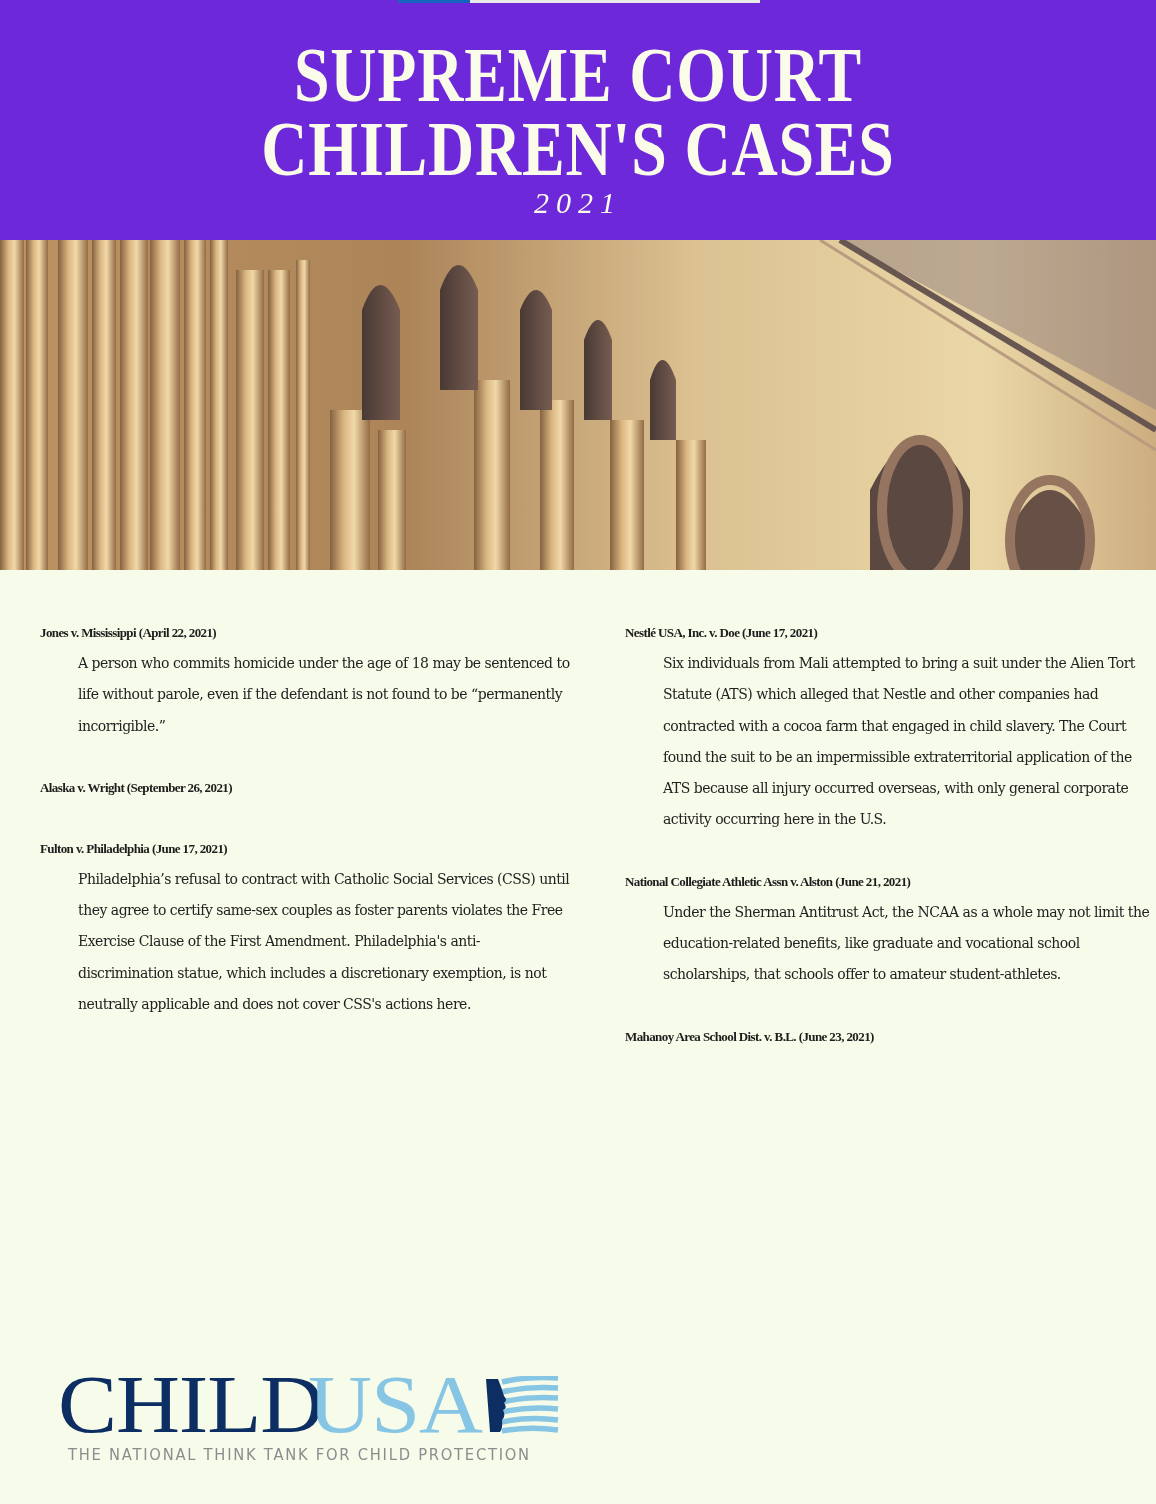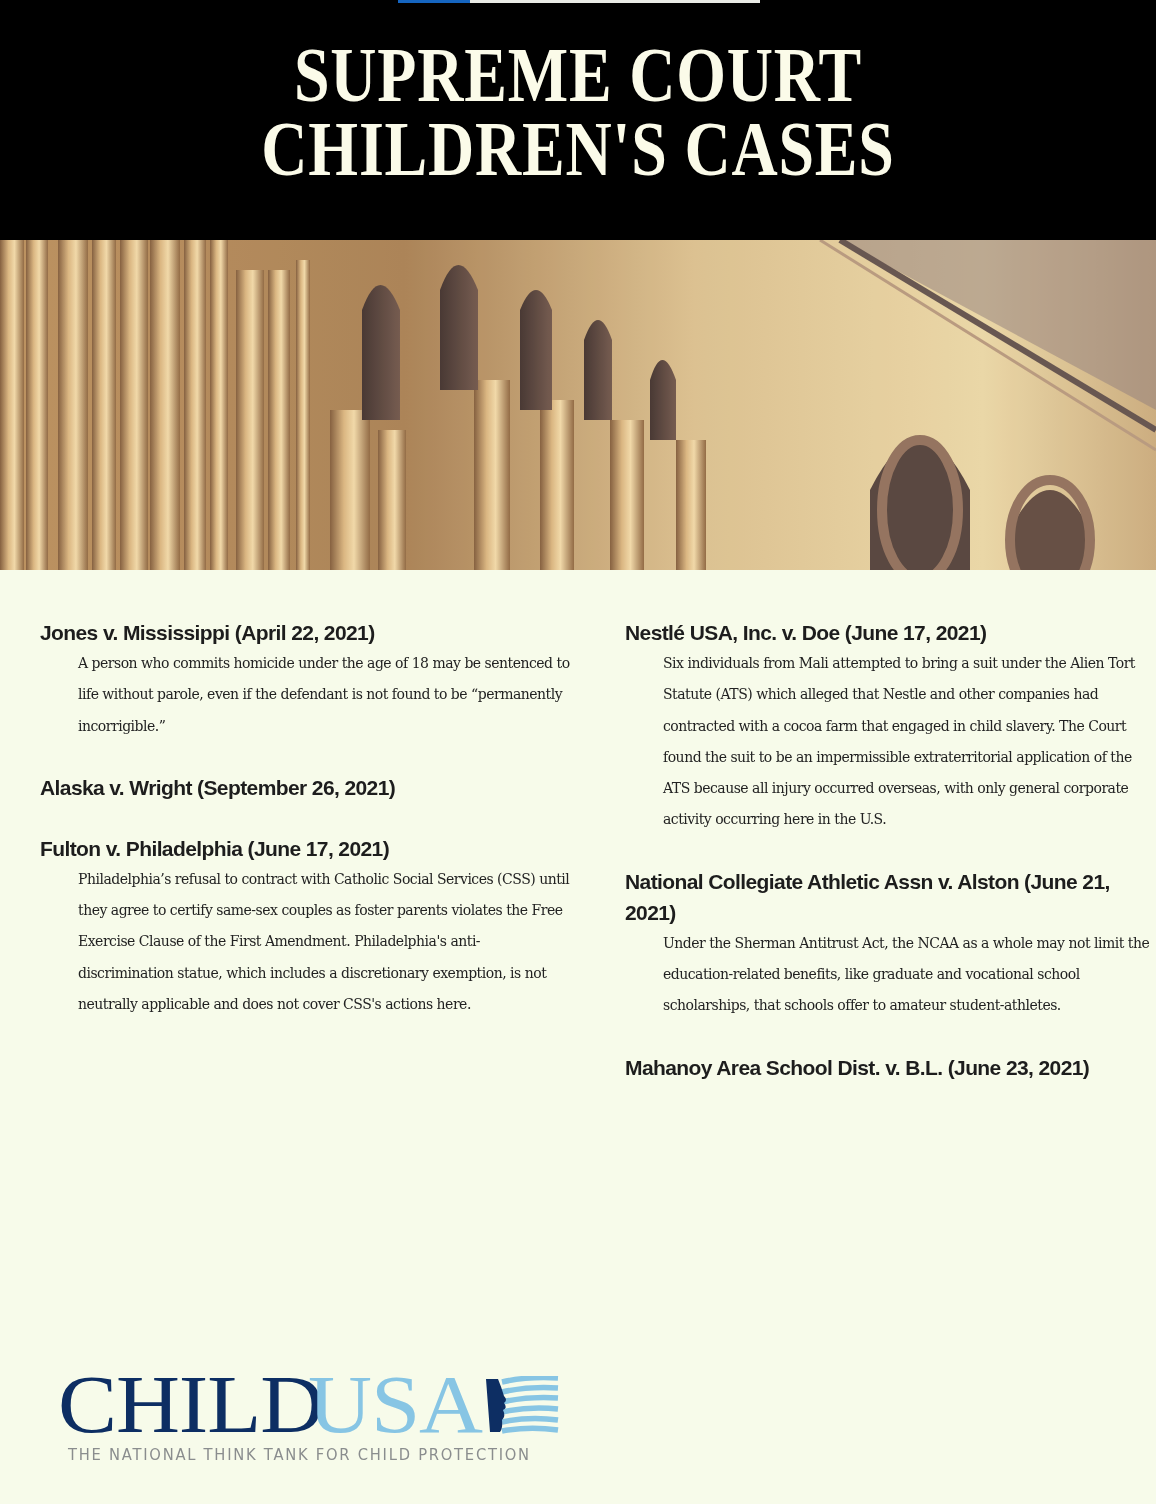--- a/index.html
+++ b/index.html
@@ -4,21 +4,21 @@
 <style>
   html, body { margin: 0; padding: 0; }
   body {
     width: 1156px; height: 1504px; overflow: hidden;
     background: #f7fbea;
     font-family: "DejaVu Serif", serif;
     position: relative;
   }
   .header {
     position: absolute; left: 0; top: 0; width: 1156px; height: 240px;
-    background: #000000;
+    background: #6d28d9;
   }
   .top-strip-blue { position: absolute; left: 398px; top: 0; width: 72px; height: 3px; background: #1565c0; }
   .top-strip-gray { position: absolute; left: 470px; top: 0; width: 290px; height: 3px; background: #e9ebe6; }
   .title {
     position: absolute; left: 0; width: 1156px; text-align: center;
     color: #fbfbe9;
     font-family: "Liberation Serif", serif;
     font-size: 78px; line-height: 78px;
     transform: scaleX(0.82);
     transform-origin: center;
@@ -36,22 +36,22 @@
     position: absolute; left: 0; top: 240px; width: 1156px; height: 330px;
     overflow: hidden;
   }
   .photo svg { display: block; }
 
   .col { position: absolute; top: 617px; width: 535px; }
   .col.left { left: 40px; }
   .col.right { left: 625px; }
   .case { margin: 0 0 0 0; }
   .case-title {
-    font-family: Liberation Sans, sans-serif; font-weight: bold;
-    font-size: 21px; line-height: 31px; color: #1d1d1d;
+    font-family: Liberation Serif, serif; font-weight: bold;
+    font-size: 13px; line-height: 31px; color: #1d1d1d;
     letter-spacing: -0.6px;
   }
   .case-body {
     font-family: "DejaVu Serif", serif;
     font-size: 14px; line-height: 31.3px; color: #222;
     padding-left: 38px;
     letter-spacing: -0.5px;
   }
   .gap { height: 30px; }
 
@@ -78,20 +78,21 @@
   }
 </style>
 </head>
 <body>
 
 <div class="header">
   <div class="top-strip-blue"></div>
   <div class="top-strip-gray"></div>
   <h1 class="title l1">SUPREME COURT</h1>
   <h1 class="title l2">CHILDREN'S CASES</h1>
+  <div class="year">2021</div>
 </div>
 
 <div class="photo">
   <svg width="1156" height="330" viewBox="0 0 1156 330">
     <defs>
       <linearGradient id="bg" x1="0" y1="0" x2="1" y2="0">
         <stop offset="0" stop-color="#b88b56"></stop>
         <stop offset="0.35" stop-color="#a57b4d"></stop>
         <stop offset="0.6" stop-color="#d9bd8a"></stop>
         <stop offset="0.85" stop-color="#e9d5a2"></stop>

